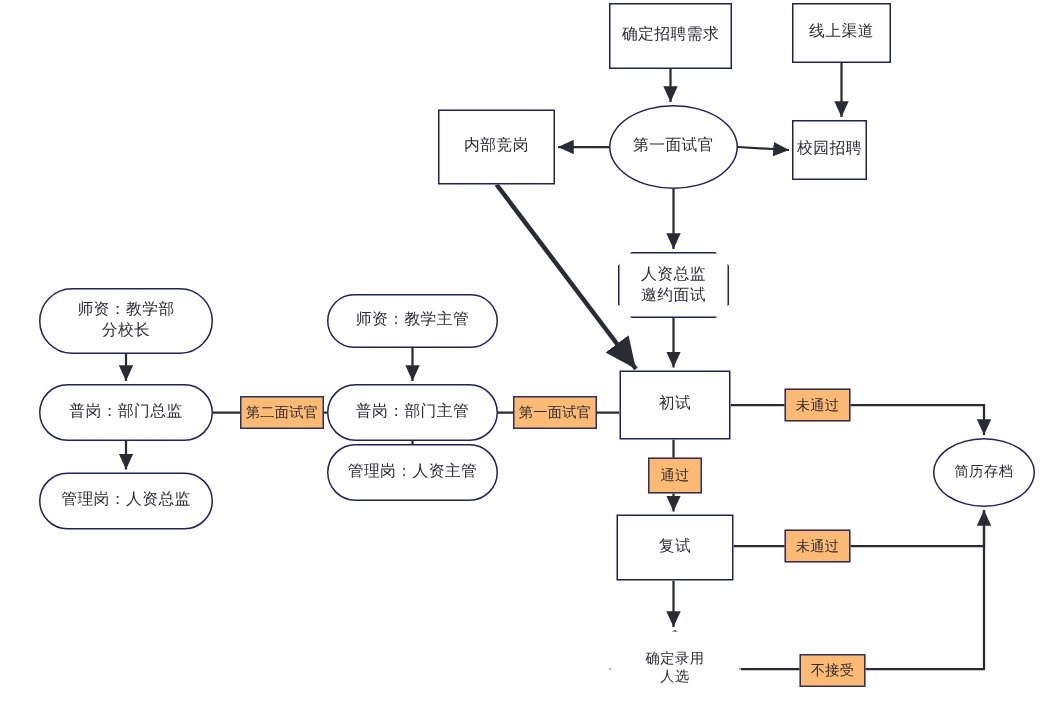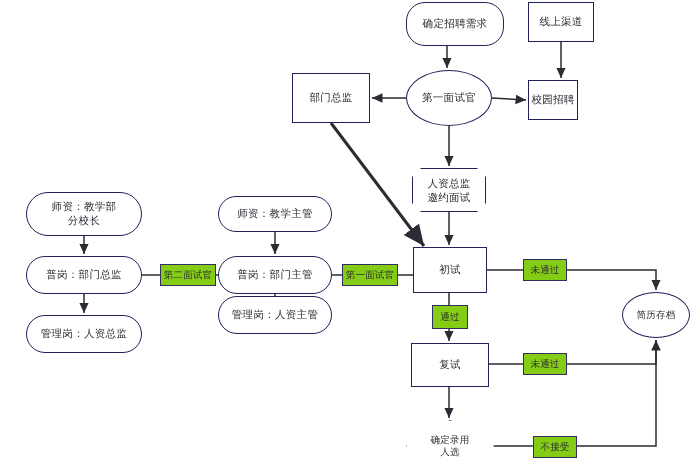--- a/index.html
+++ b/index.html
@@ -75,21 +75,21 @@
     z-index: 2;
     width: 100%;
     text-align: center;
     white-space: pre-line;
     line-height: 1.3;
     font-size: 9.5px;
   }
   .edge-label {
     position: absolute;
     box-sizing: border-box;
-    background: #84cc16;
+    background: #fdba74;
     border: 1px solid #2f3060;
     color: #2b2b33;
     font-size: 9.5px;
     display: flex;
     align-items: center;
     justify-content: center;
     text-align: center;
     letter-spacing: .2px;
     white-space: nowrap;
     z-index: 5;
@@ -140,27 +140,27 @@
       <line x1="84" y1="294" x2="84" y2="313" marker-end="url(#arr)"></line>
 
       <line x1="275" y1="232" x2="275" y2="254" marker-end="url(#arr)"></line>
       <line x1="275" y1="294" x2="275" y2="313" marker-end="url(#arr)"></line>
 
       <line x1="142" y1="275" x2="218" y2="275"></line>
       <line x1="332" y1="275" x2="413" y2="275"></line>
     </g>
   </svg>
 
-  <div class="node rect" style="left:406px; top:2px; width:98px; height:44px;border-radius:19px;">确定招聘需求</div>
+  <div class="node rect" style="left:406px; top:2px; width:82px; height:44px;">确定招聘需求</div>
 
   <div class="node rect" style="left:528px; top:2px; width:66px; height:40px;">线上渠道</div>
 
   <div class="node ellipse" style="left:406px; top:70px; width:86px; height:56px;">第一面试官</div>
 
-  <div class="node rect" style="left:292px; top:73px; width:78px; height:50px;">部门总监</div>
+  <div class="node rect" style="left:292px; top:73px; width:78px; height:50px;">内部竞岗</div>
 
   <div class="node rect" style="left:528px; top:80px; width:50px; height:40px;">校园招聘</div>
 
   <div class="node oct" style="left:412px; top:168px; width:74px; height:44px;">
     <span class="oct-inner"></span>
     <span class="oct-txt">人资总监
 邀约面试</span>
   </div>
 
   <div class="node rect" style="left:413px; top:247px; width:74px; height:46px;">初试</div>

